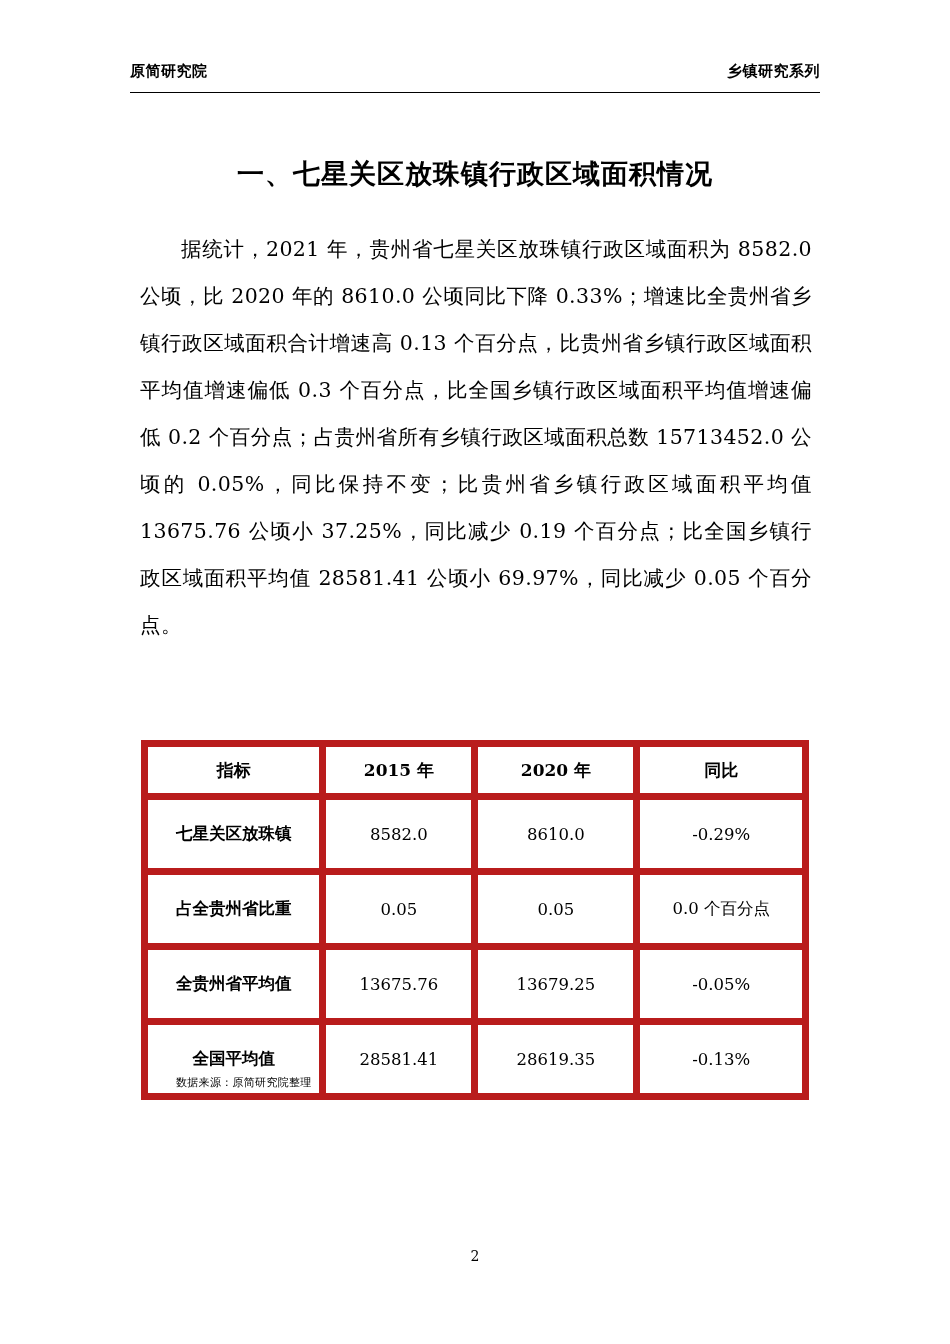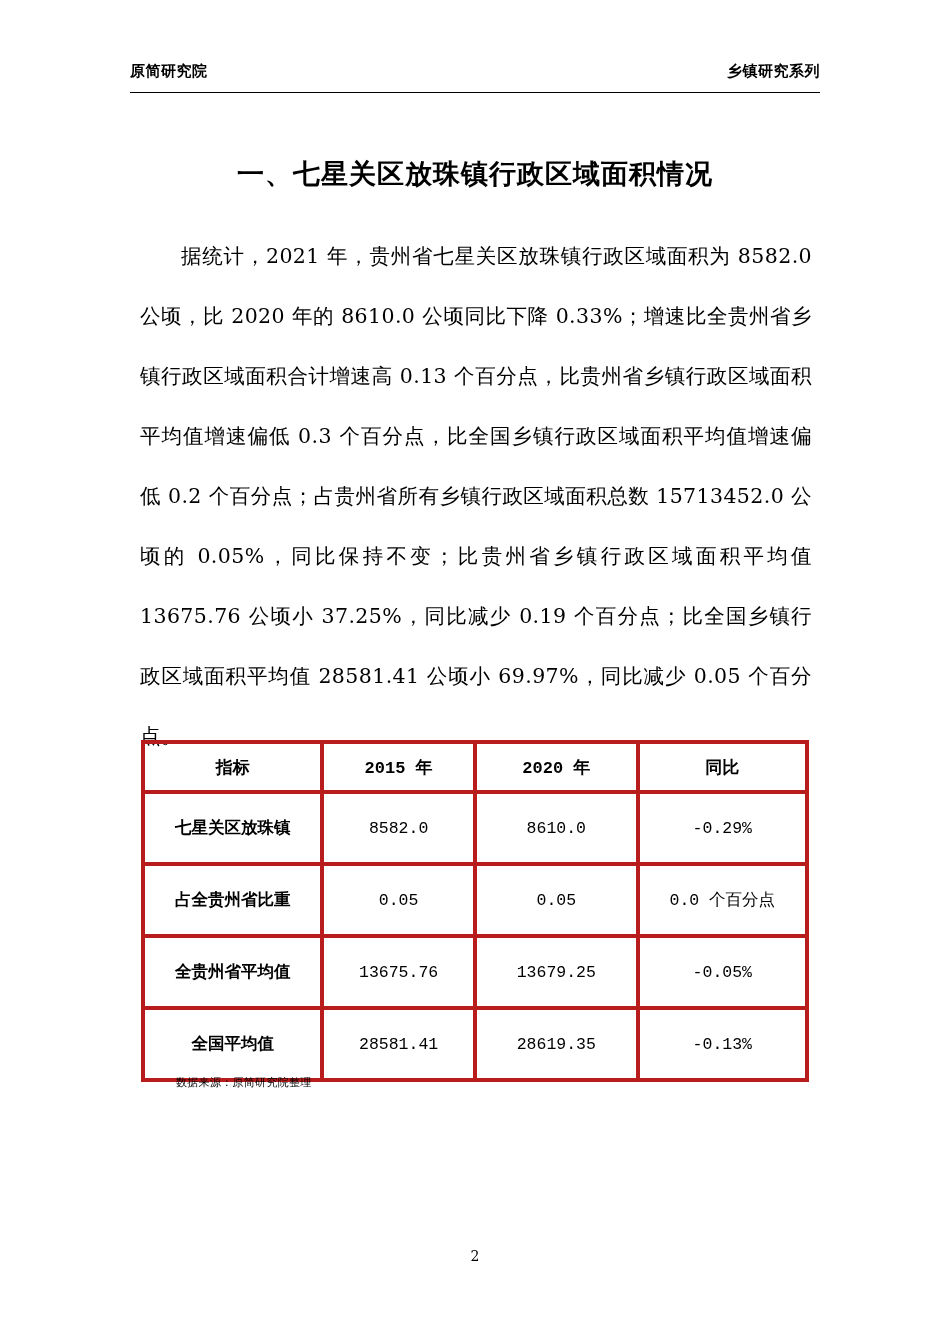--- a/index.html
+++ b/index.html
@@ -50,21 +50,21 @@
     font-weight: bold;
     letter-spacing: 1px;
   }
   
   .body-text {
     position: absolute;
     left: 140px;
     top: 205px;
     width: 672px;
     font-size: 20.5px;
-    line-height: 60px;
+    line-height: 47px;
     text-align: justify;
     text-justify: inter-ideograph;
     text-indent: 2em;
     letter-spacing: 0.4px;
   }
   
   .table-caption {
     position: absolute;
     left: 196px;
     top: 706px;
@@ -74,27 +74,26 @@
   
   .data-table {
     position: absolute;
     left: 141px;
     top: 740px;
     width: 668px;
     border-collapse: collapse;
     font-size: 16.5px;
   }
   .data-table td, .data-table th {
-    border: 4px solid #b91c1c;
+    border: 7px solid #b91c1c;
     text-align: center;
     font-weight: normal;
     padding: 0;
     height: 68px;
     vertical-align: middle;
-    font-family: Liberation Mono, monospace;
   }
   .data-table thead td {
     height: 46px;
     font-weight: bold;
     font-size: 17px;
   }
   .data-table tbody td:first-child {
     font-weight: bold;
   }
   .col-label { width: 27%; }

